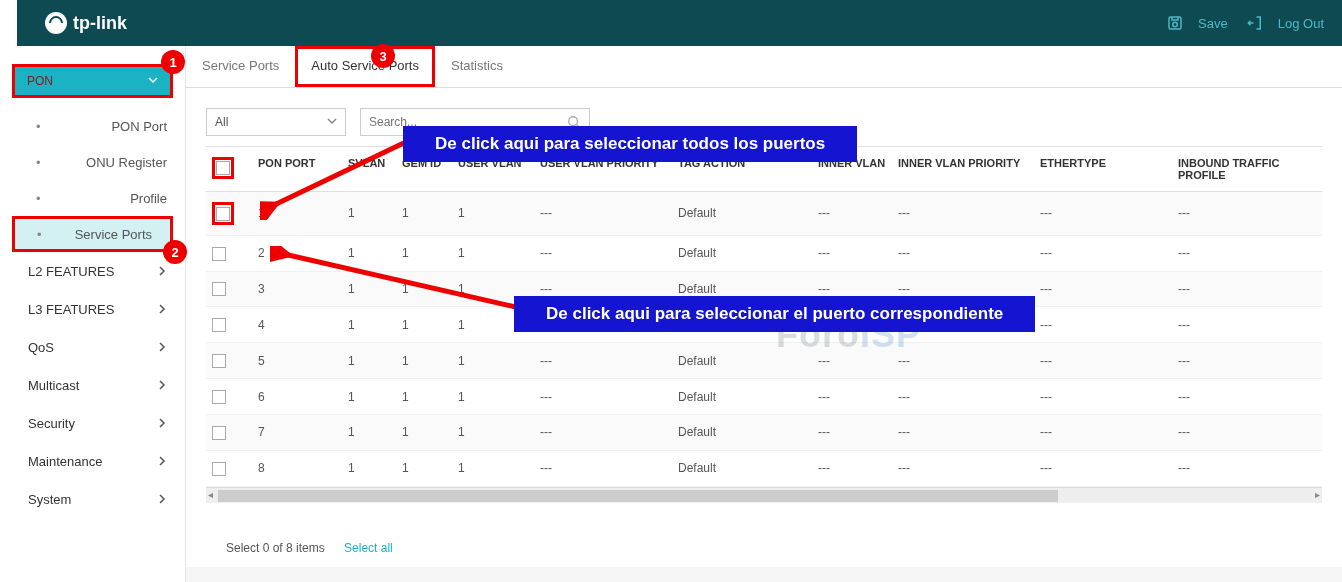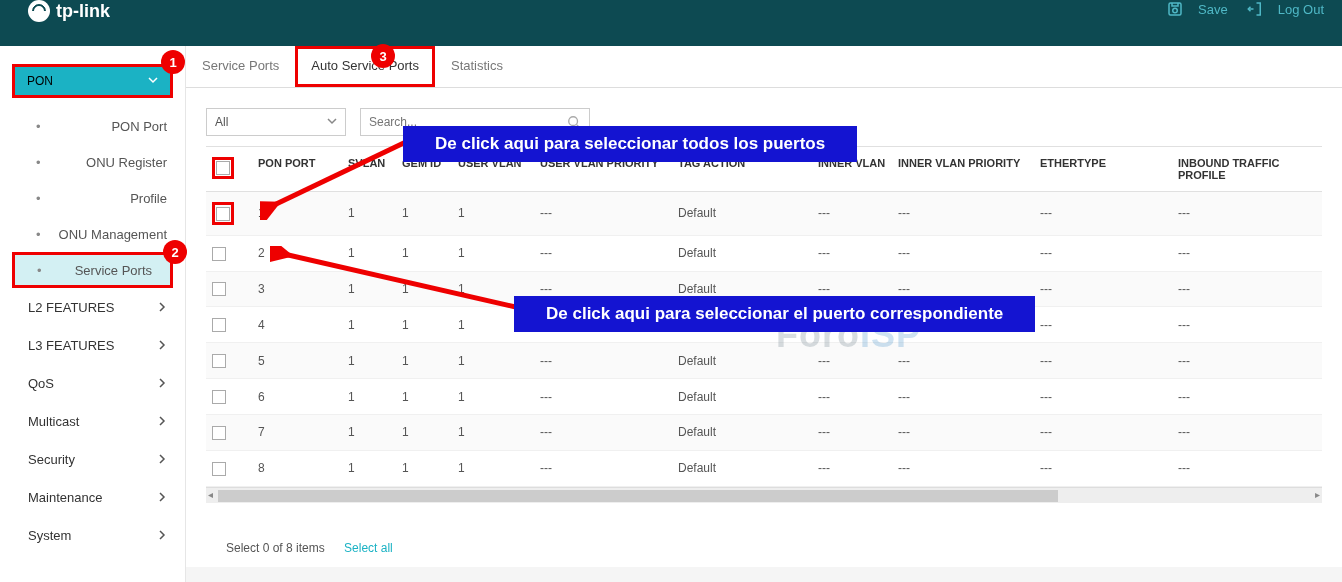--- a/index.html
+++ b/index.html
@@ -1,28 +1,28 @@
 <!DOCTYPE html>
 <html><head>
 <meta charset="utf-8">
 <style>
 * { box-sizing: border-box; margin: 0; padding: 0; }
 body { font-family: Arial, sans-serif; font-size: 12px; color: #333; background: #fff; width: 1342px; height: 582px; overflow: hidden; position: relative; }
 
-.header { background: #0d4a52; height: 46px; display: flex; align-items: flex-start; justify-content: space-between; padding: 0 18px 0 28px; }
+.header { background: #0d4a52; height: 46px; display: flex; align-items: center; justify-content: space-between; padding: 0 18px 0 28px; margin-left: 17px; }
 .logo { display: flex; align-items: center; color: #fff; font-size: 18px; font-weight: bold; }
 .logo-icon { width: 22px; height: 22px; background: #fff; border-radius: 50%; margin-right: 6px; position: relative; display: flex; align-items: center; justify-content: center; }
 .logo-icon::before { content: ""; width: 10px; height: 10px; border: 2px solid #0d4a52; border-radius: 50%; border-bottom-color: transparent; border-left-color: transparent; transform: rotate(-45deg); }
 .header-actions { display: flex; gap: 18px; align-items: center; }
 .header-action { display: flex; align-items: center; gap: 14px; color: #4fb8c6; font-size: 13px; cursor: pointer; }
 .header-action svg { width: 18px; height: 18px; }
 
 .container { display: flex; height: calc(100% - 46px); }
 .sidebar { width: 186px; background: #fff; border-right: 1px solid #e6e6e6; padding-top: 18px; }
-.sidebar-dropdown { margin: 0 12px 10px; background: #1bb2c4; color: #000000; height: 34px; display: flex; align-items: center; justify-content: space-between; padding: 0 12px; cursor: pointer; position: relative; border: 3px solid #e00; }
+.sidebar-dropdown { margin: 0 12px 10px; background: #1bb2c4; color: #7f1d1d; height: 34px; display: flex; align-items: center; justify-content: space-between; padding: 0 12px; cursor: pointer; position: relative; border: 3px solid #e00; }
 .sidebar-item { display: flex; align-items: center; justify-content: space-between; height: 38px; padding: 0 18px 0 28px; cursor: pointer; color: #333; font-size: 13px; }
 .sidebar-item.sub { padding-left: 36px; color: #555; height: 36px; }
 .sidebar-item.sub::before { content: "•"; margin-right: 8px; color: #888; }
 .sidebar-item.active { background: #d3f0f3; border: 3px solid #e00; margin: 0 12px; padding-left: 22px; position: relative; }
 .sidebar-item .chev svg { width: 10px; height: 10px; }
 
 .main { flex: 1; background: #f5f5f5; position: relative; overflow: hidden; }
 .tabs { display: flex; background: #fff; border-bottom: 1px solid #ddd; margin: 0 0 0 0; padding-left: 0; }
 .tab { padding: 12px 16px; font-size: 13px; color: #777; cursor: pointer; border-bottom: 2px solid transparent; }
 .tab.active { border: 3px solid #e00; color: #333; padding: 9px 13px; position: relative; }
@@ -95,23 +95,20 @@
           </svg></span>
     </div>
     <div class="sidebar-item sub">
         <span>PON Port</span>
       </div>
     <div class="sidebar-item sub">
         <span>ONU Register</span>
       </div>
     <div class="sidebar-item sub">
         <span>Profile</span>
-      </div>
-    <div class="sidebar-item sub">
-        <span>ONU Management</span>
       </div>
     <div class="sidebar-item sub active">
         <span>Service Ports</span>
       </div>
 
     <div class="sidebar-item">
         <span>L2 FEATURES</span>
         <span class="chev"><svg viewBox="0 0 10 10">
             <path d="M3 1l4 4-4 4" stroke="#555" stroke-width="1.5" fill="none"></path>
           </svg></span>

